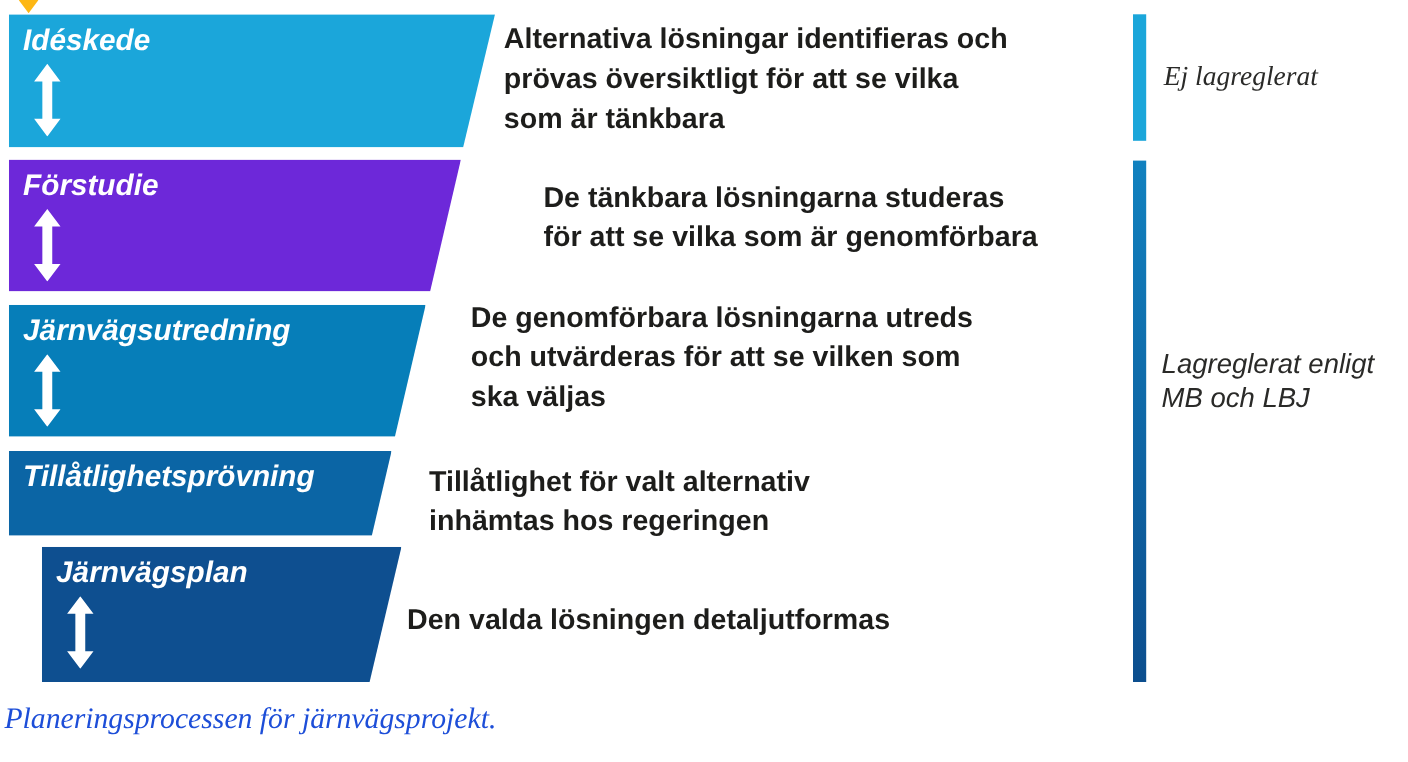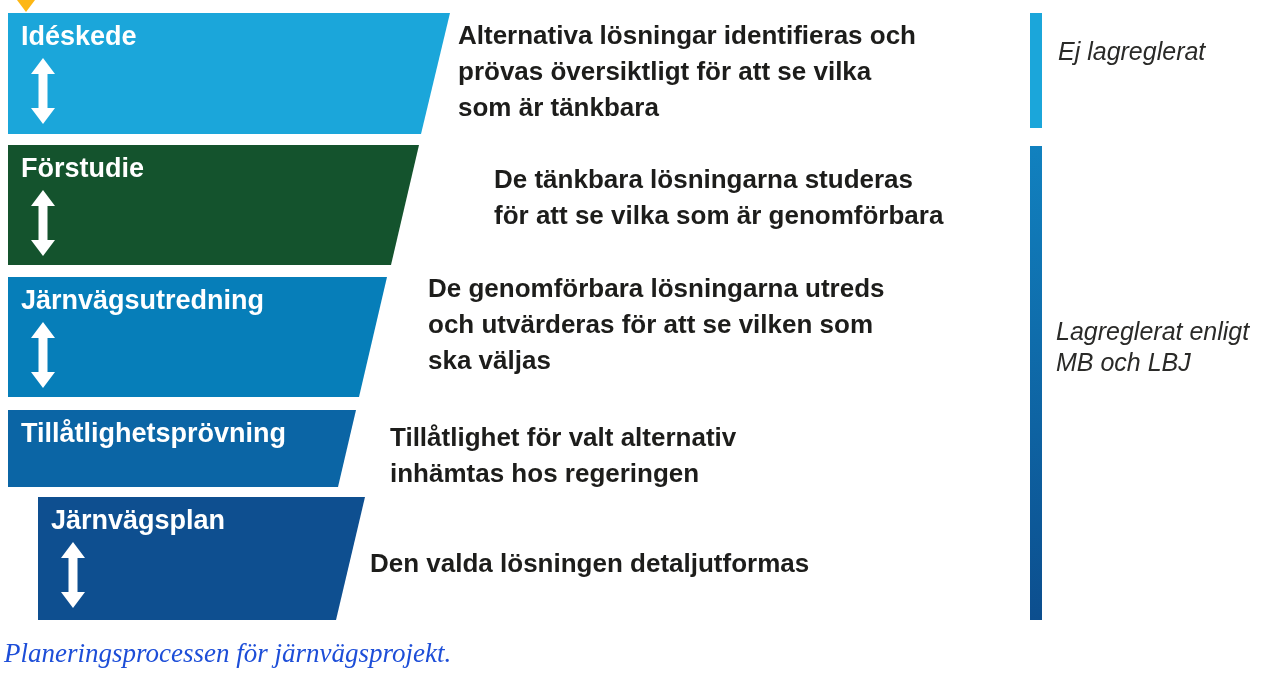--- a/index.html
+++ b/index.html
@@ -6,27 +6,27 @@
   body{
     width:1280px;height:693px;background:#ffffff;overflow:hidden;
     font-family:"Liberation Sans", sans-serif;position:relative;
   }
   .canvas{position:absolute;inset:0;width:1280px;height:693px;}
 
   
   .stage{position:absolute;left:8px;}
   .stage .label{
     position:absolute;left:13px;top:8px;color:#ffffff;
-    font-weight:bold;font-size:27px;white-space:nowrap;
+    font-weight:bold;font-size:27px;white-space:nowrap;font-style:italic;
   }
   .stage .arrow{position:absolute;left:22px;top:45px;}
 
   .stage1{top:13px;height:121px;width:442px;background:#1BA6DA;
           clip-path:polygon(0 0,100% 0,calc(100% - 29px) 100%,0 100%);}
-  .stage2{top:145px;height:120px;width:411px;background:#14532d;
+  .stage2{top:145px;height:120px;width:411px;background:#6d28d9;
           clip-path:polygon(0 0,100% 0,calc(100% - 28px) 100%,0 100%);}
   .stage3{top:277px;height:120px;width:379px;background:#067EB9;
           clip-path:polygon(0 0,100% 0,calc(100% - 28px) 100%,0 100%);}
   .stage4{top:410px;height:77px;width:348px;background:#0B65A5;
           clip-path:polygon(0 0,100% 0,calc(100% - 18px) 100%,0 100%);text-align:center;}
   .stage5{top:497px;height:123px;width:327px;background:#0E4F90;
           clip-path:polygon(0 0,100% 0,calc(100% - 29px) 100%,0 100%);margin-left:30px;}
 
   
   .desc{
@@ -41,21 +41,21 @@
 
   
   .legend-bar{position:absolute;left:1030px;width:12px;}
   .bar1{top:13px;height:115px;background:#1BA6DA;}
   .bar2{top:146px;height:474px;background:linear-gradient(180deg,#1181BF 0%,#0C4E8E 100%);}
 
   .legend-label{
     position:absolute;font-style:italic;font-size:25px;line-height:31px;
     color:#2A2A28;white-space:pre-line;
   }
-  .legend1{left:1058px;top:36px;}
+  .legend1{left:1058px;top:54px;font-family:Liberation Serif, serif;}
   .legend2{left:1056px;top:316px;width:220px;}
 
   
   .marker{position:absolute;left:17px;top:0px;}
 
   
   .caption{
     position:absolute;left:4px;top:638px;
     font-family:Liberation Serif, serif;font-style:italic;
     font-size:27px;color:#1d4ed8;white-space:nowrap;

